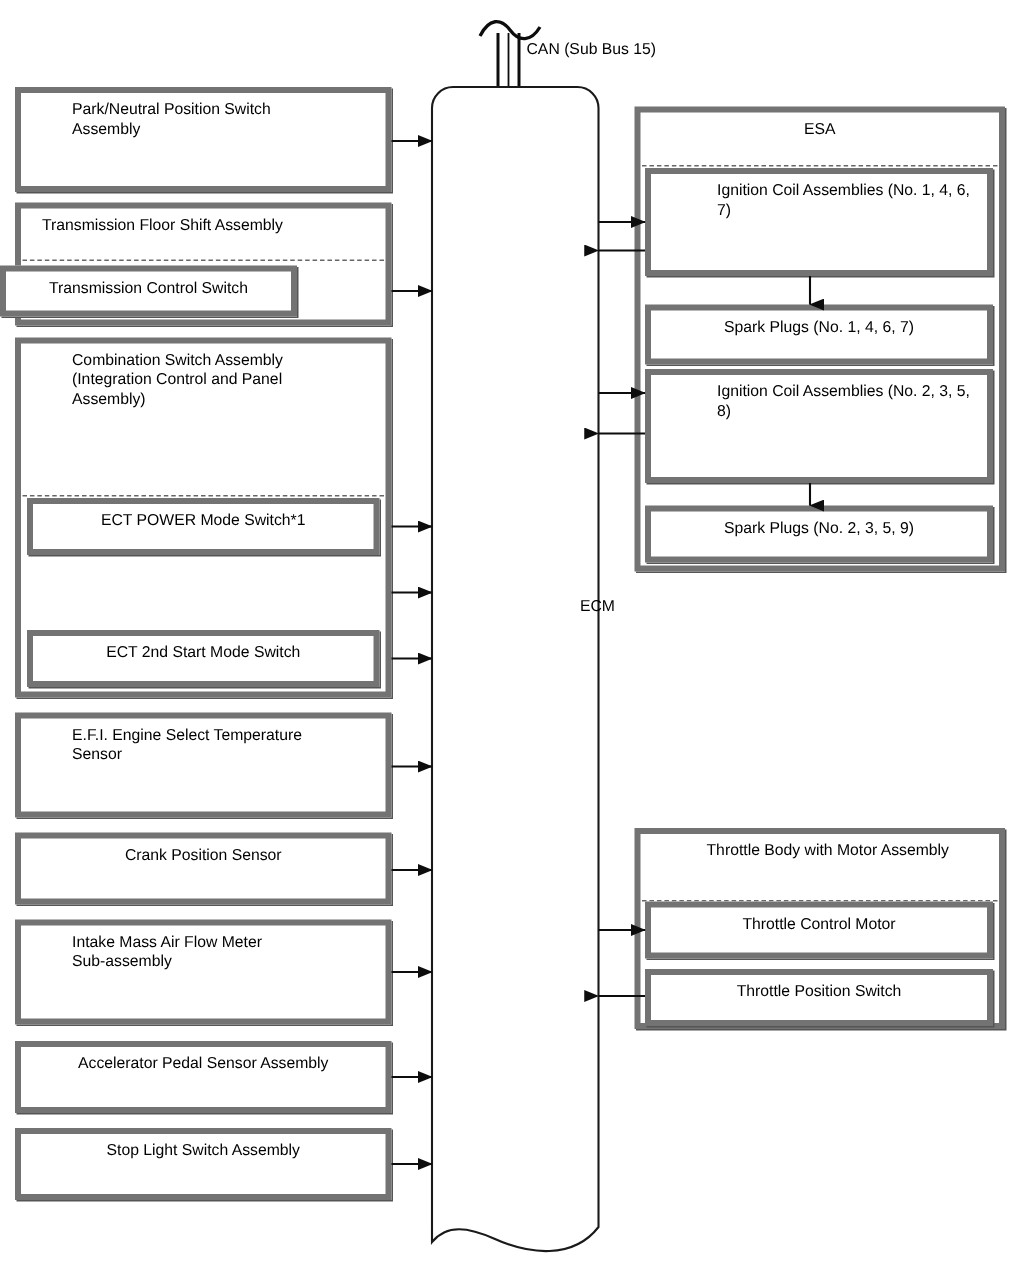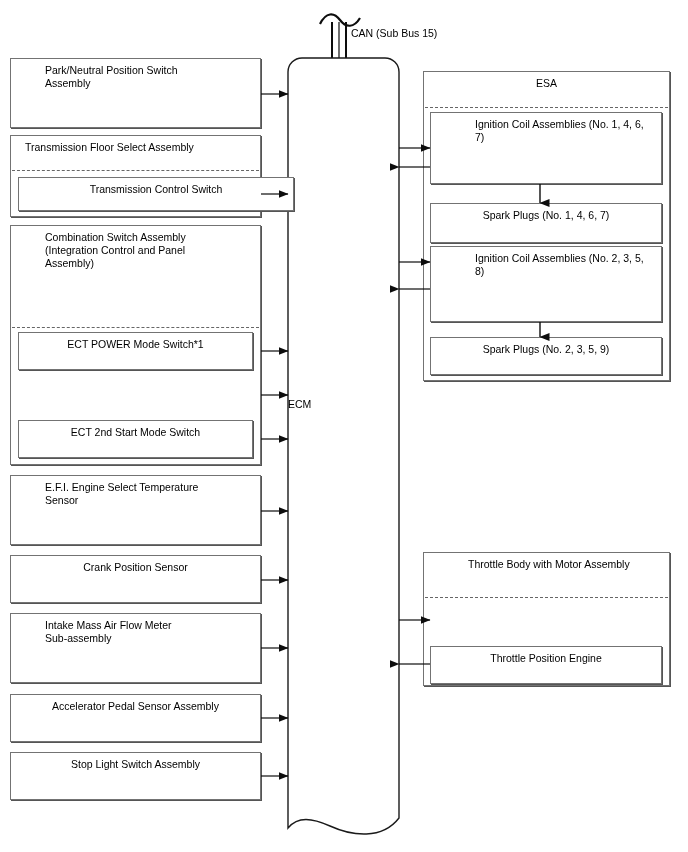--- a/index.html
+++ b/index.html
@@ -13,21 +13,21 @@
     position:relative;
     width:688px;
     height:852px;
     overflow:hidden;
     background:#ffffff;
     border-radius:32px;
   }
   .box{
     position:absolute;
     box-sizing:border-box;
-    border:1px solid #737373;
+    border:4px solid #737373;
     background:#ffffff;
     box-shadow:1px 1px 0 0 #555555;
     padding-left:46px;
   }
   .box > .lbl{
     position:absolute;
     left:0; right:0;
     top:5px;
     padding:0 8px;
     font-size:10.5px;
@@ -44,22 +44,23 @@
   
   .dashsep{
     position:absolute;
     height:0;
     border-top:1px dashed #666666;
   }
   .ecm-label{
     position:absolute;
     font-size:10.5px;
     line-height:13px;
-    text-align:left;
+    text-align:right;
     color:#000;
+    margin-left:11px;
   }
 
   .can-label{
     position:absolute;
     font-size:10.5px;
     line-height:13px;
     color:#000;
     white-space:nowrap;
   }
   svg.overlay{
@@ -96,24 +97,24 @@
              Z" fill="#ffffff" stroke="#1a1a1a" stroke-width="1.4"></path>
   </svg>
   <div class="ecm-label" style="left:288px; top:398px; width:111px;">ECM</div>
 
   <div class="box" style="left:10px; top:58px; width:251px; height:70px;">
     <div class="lbl indent">Park/Neutral Position Switch
 Assembly</div>
   </div>
 
   <div class="box" style="left:10px; top:135px; width:251px; height:82px;">
-    <div class="lbl indent2">Transmission Floor Select Assembly</div>
+    <div class="lbl indent2">Transmission Floor Shift Assembly</div>
     <div class="dashsep" style="left:1px; right:1px; top:34px;"></div>
   </div>
-  <div class="box" style="left:18px; top:177px; width:276px; height:34px;">
+  <div class="box" style="left:0; top:177px; width:198px; height:34px;">
     <div class="lbl">Transmission Control Switch</div>
   </div>
 
   <div class="box" style="left:10px; top:225px; width:251px; height:240px;">
     <div class="lbl indent">Combination Switch Assembly
 (Integration Control and Panel
 Assembly)</div>
     <div class="dashsep" style="left:1px; right:1px; top:101px;"></div>
   </div>
   <div class="box" style="left:18px; top:332px; width:235px; height:38px;">
@@ -166,23 +167,26 @@
 
   <div class="box" style="left:430px; top:337px; width:232px; height:38px;">
     <div class="lbl">Spark Plugs (No. 2, 3, 5, 9)</div>
   </div>
 
   <div class="box" style="left:423px; top:552px; width:247px; height:134px;">
     <div class="lbl left">Throttle Body with Motor Assembly</div>
     <div class="dashsep" style="left:1px; right:1px; top:44px;"></div>
   </div>
 
+  <div class="box" style="left:430px; top:601px; width:232px; height:38px;">
+    <div class="lbl">Throttle Control Motor</div>
+  </div>
 
   <div class="box" style="left:430px; top:646px; width:232px; height:38px;">
-    <div class="lbl">Throttle Position Engine</div>
+    <div class="lbl">Throttle Position Switch</div>
   </div>
 
   <svg class="overlay" viewBox="0 0 688 852">
     <defs>
       <marker id="ar" markerWidth="10" markerHeight="8" refX="9.5" refY="4" orient="auto" markerUnits="userSpaceOnUse">
         <path d="M0,0 L10,4 L0,8 z" fill="#0d0d0d"></path>
       </marker>
       <marker id="al" markerWidth="10" markerHeight="8" refX="0.5" refY="4" orient="auto" markerUnits="userSpaceOnUse">
         <path d="M10,0 L0,4 L10,8 z" fill="#0d0d0d"></path>
       </marker>

